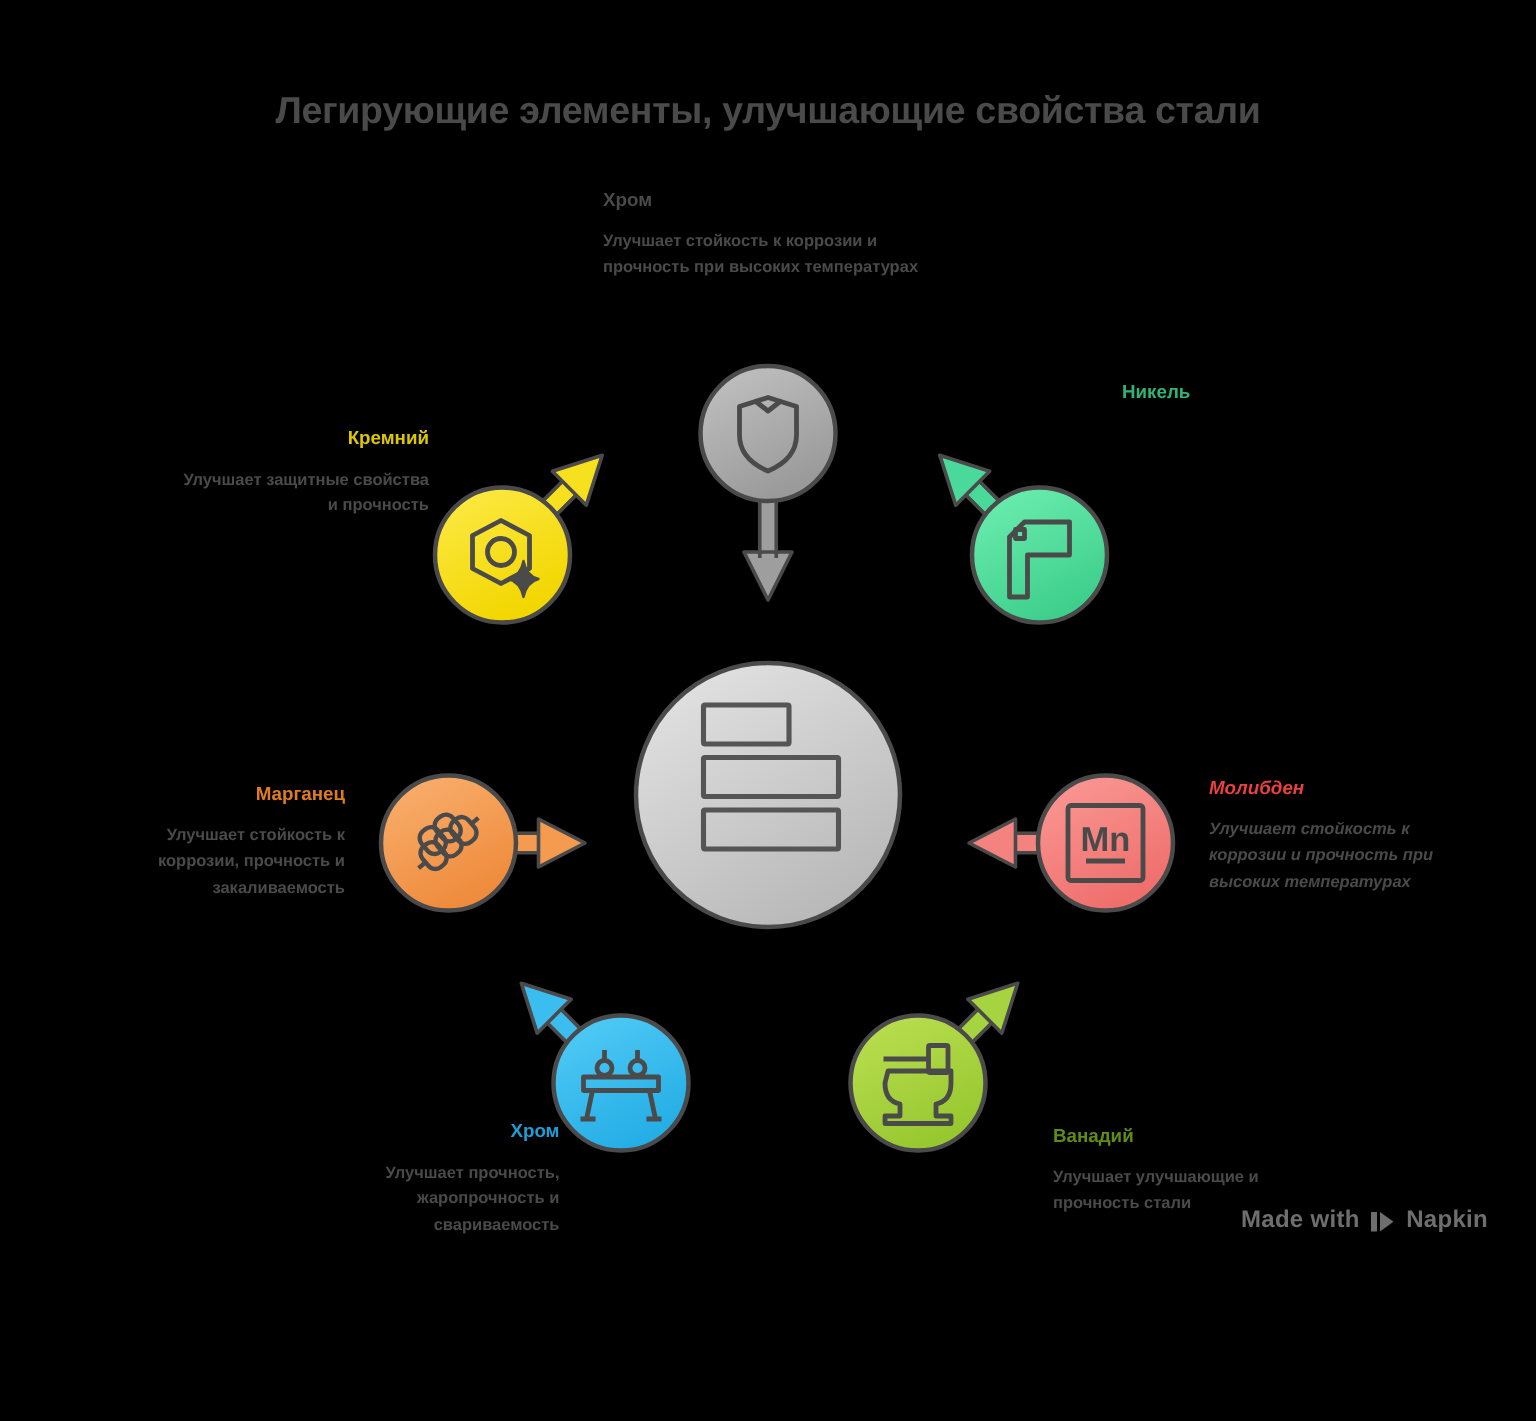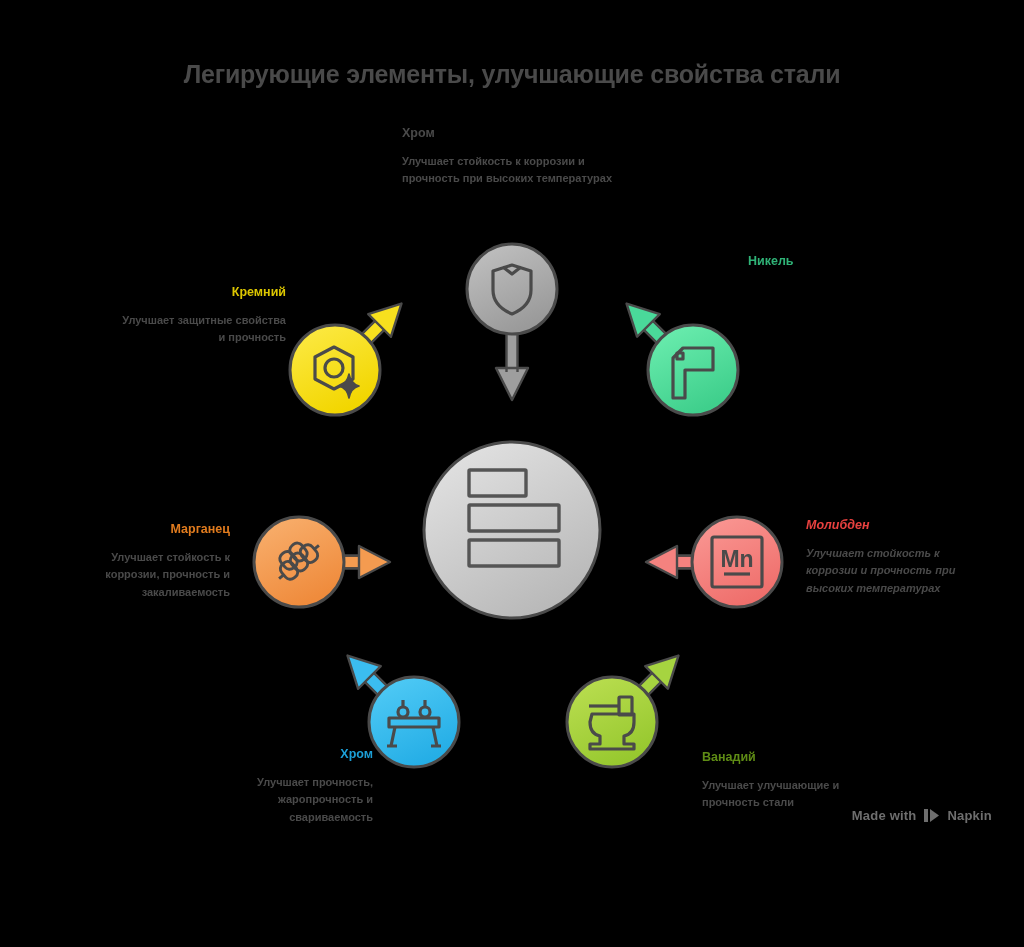--- a/index.html
+++ b/index.html
@@ -33,21 +33,21 @@
     font-size:11px; font-weight:bold;
     color:#4a4a4a; line-height:1.62;
   }
   .ta-c { text-align:left; }
   .ta-l { text-align:left; }
   .ta-r { text-align:right; }
 
   .watermark {
     position:absolute; right:32px; bottom:20px;
     display:flex; align-items:center; gap:7px;
-    font-size:13px; font-weight:bold; color:#6e6e6e;
+    font-size:16px; font-weight:bold; color:#6e6e6e;
     letter-spacing:0.2px;
   }
   .wm-mark { display:flex; align-items:center; }
 </style>
 </head>
 <body>
 
 <div id="stage">
 
   <div class="title">Легирующие элементы, улучшающие свойства стали</div>

